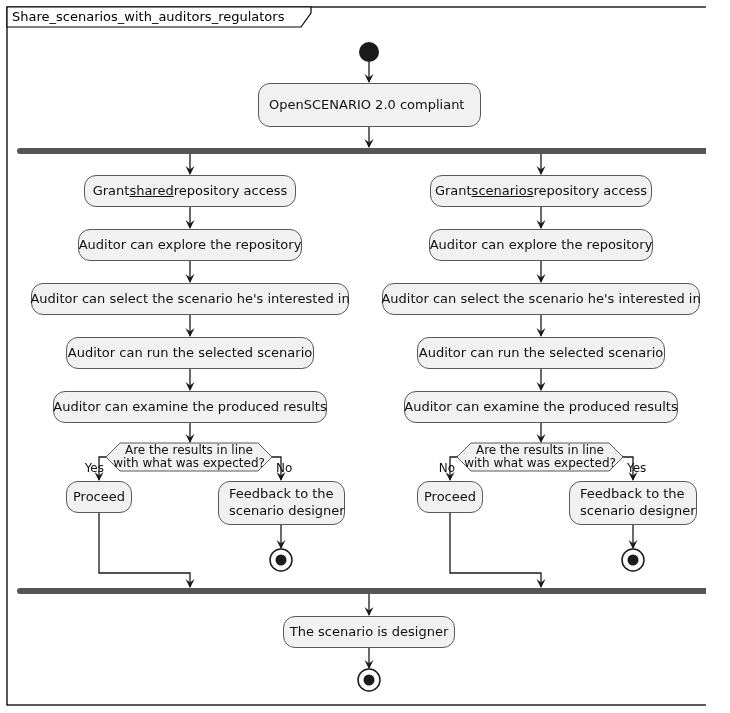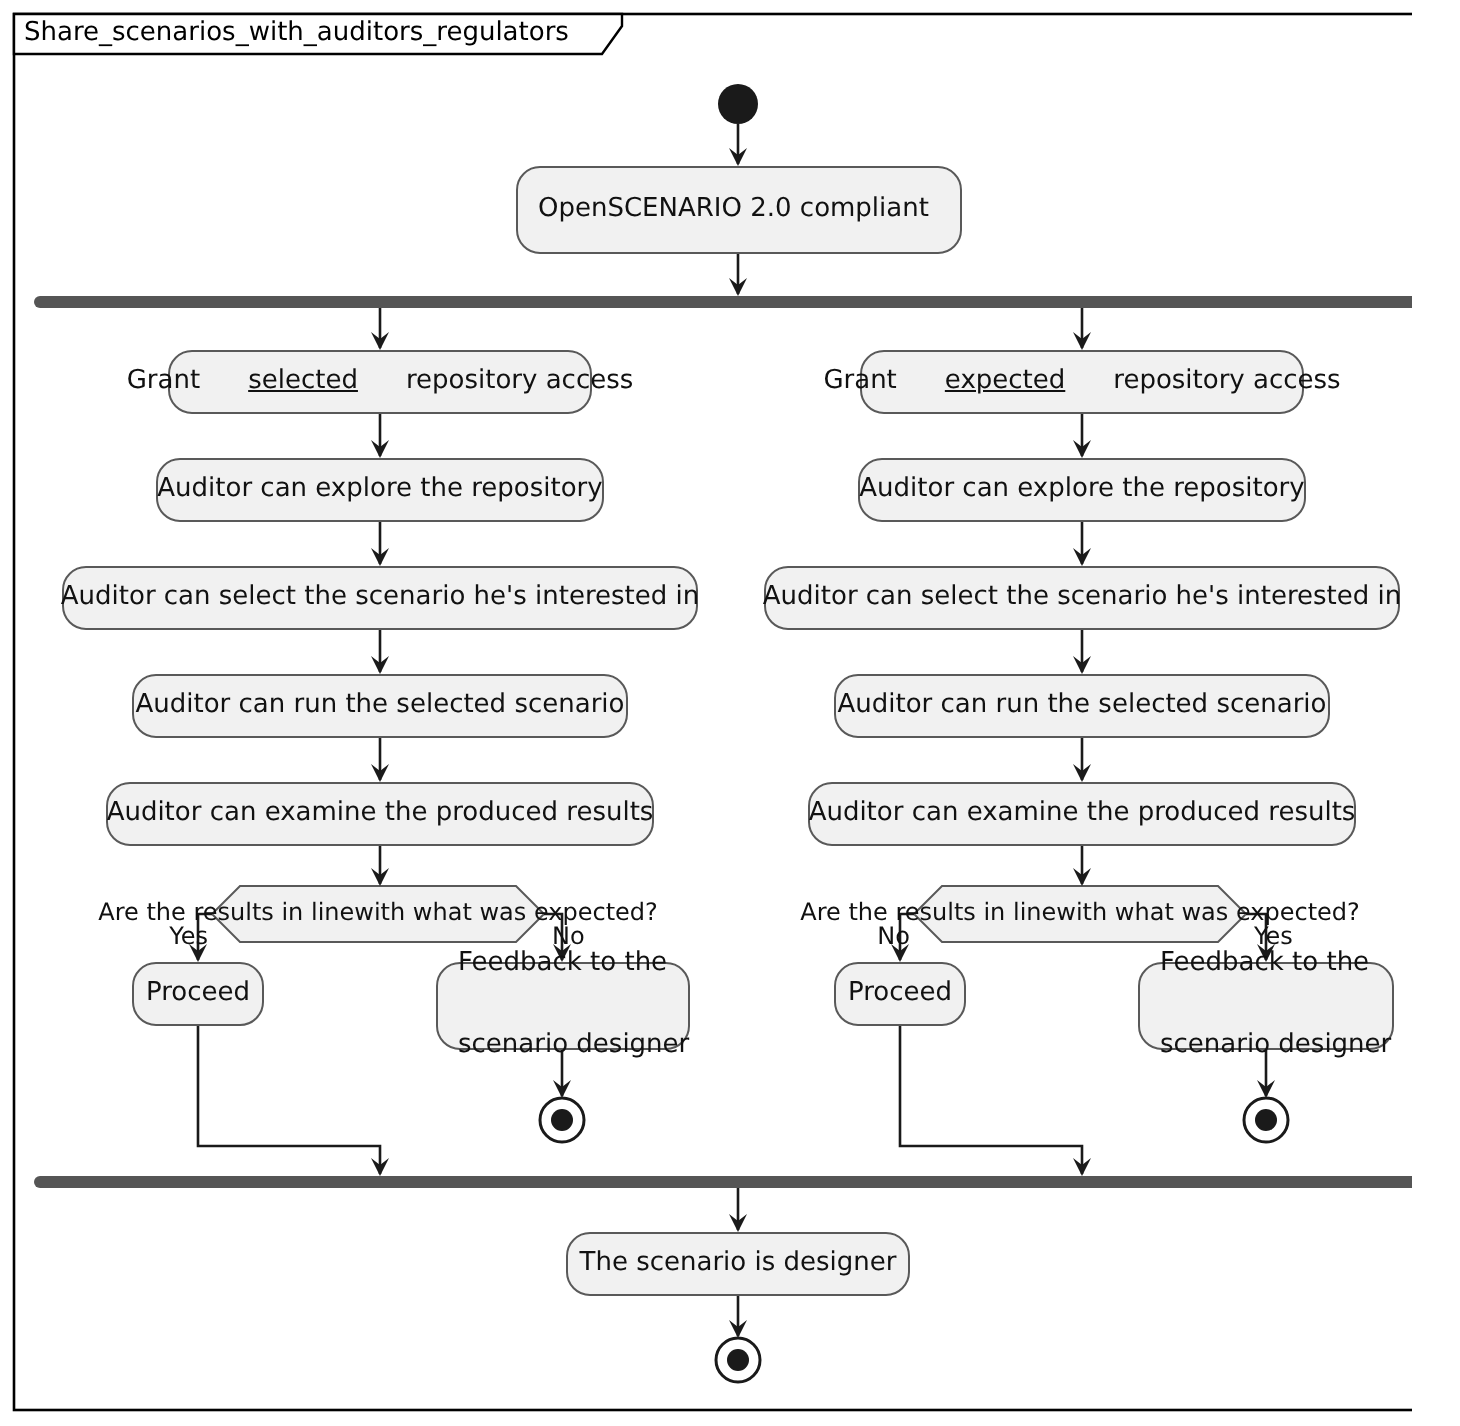--- a/index.html
+++ b/index.html
@@ -5,25 +5,25 @@
   html,body{margin:0;padding:0;background:#ffffff;}
   #canvas{
     position:relative;width:706px;height:713px;background:#ffffff;
     font-family:"DejaVu Sans","Liberation Sans",sans-serif;color:#111;
     overflow:hidden;
   }
   svg.layer{position:absolute;left:0;top:0;width:730px;height:713px;}
   .activity{
     position:absolute;background:#F1F1F1;border:1px solid #595959;border-radius:12px;
     display:flex;align-items:center;justify-content:center;
-    font-size:13px;line-height:1.3;color:#111;box-sizing:border-box;white-space:nowrap;gap:24px;
+    font-size:13px;line-height:1.3;color:#111;box-sizing:border-box;white-space:nowrap;
   }
   .activity.multi{flex-direction:column;align-items:flex-start;justify-content:center;padding-left:10px;}
   .dec-text{
-    position:absolute;display:flex;flex-direction:row;align-items:center;justify-content:center;
+    position:absolute;display:flex;flex-direction:column;align-items:center;justify-content:center;
     font-size:12px;line-height:13.5px;color:#111;white-space:nowrap;
   }
   .edge-label{position:absolute;font-size:12px;line-height:13px;color:#111;white-space:nowrap;margin-top:20px;}
   .frame-title{position:absolute;font-size:13px;color:#000;white-space:nowrap;}
 </style>
 </head>
 <body>
 
 <div id="canvas">
 
@@ -106,21 +106,21 @@
   </svg>
 
   <div class="frame-title" style="left:12px;top:9px;">Share_scenarios_with_auditors_regulators</div>
 
   <div class="activity multi" style="left:258px;top:83px;width:223px;height:44px;">
     <span>OpenSCENARIO 2.0 compliant</span>
   </div>
 
   <div class="activity" style="left:84px;top:175px;width:212px;height:32px;">
     <span>Grant </span>
-      <span style="text-decoration:underline;">selected</span>
+      <span style="text-decoration:underline;">shared</span>
       <span> repository access</span>
   </div>
   <div class="activity" style="left:78px;top:229px;width:224px;height:32px;">Auditor can explore the repository</div>
   <div class="activity" style="left:31px;top:283px;width:318px;height:32px;">Auditor can select the scenario he's interested in</div>
   <div class="activity" style="left:66px;top:337px;width:248px;height:32px;">Auditor can run the selected scenario</div>
   <div class="activity" style="left:53px;top:391px;width:274px;height:32px;">Auditor can examine the produced results</div>
 
   <div class="dec-text" style="left:106px;top:443px;width:166px;height:28px;">
     <span>Are the results in line</span>
     <span>with what was expected?</span>
@@ -129,21 +129,21 @@
   <div class="edge-label" style="left:276px;top:442px;">No</div>
 
   <div class="activity" style="left:66px;top:481px;width:66px;height:32px;">Proceed</div>
   <div class="activity multi" style="left:218px;top:481px;width:127px;height:44px;">
     <span>Feedback to the</span>
     <span>scenario designer</span>
   </div>
 
   <div class="activity" style="left:430px;top:175px;width:222px;height:32px;">
     <span>Grant </span>
-      <span style="text-decoration:underline;">expected</span>
+      <span style="text-decoration:underline;">scenarios</span>
       <span> repository access</span>
   </div>
   <div class="activity" style="left:429px;top:229px;width:224px;height:32px;">Auditor can explore the repository</div>
   <div class="activity" style="left:382px;top:283px;width:318px;height:32px;">Auditor can select the scenario he's interested in</div>
   <div class="activity" style="left:417px;top:337px;width:248px;height:32px;">Auditor can run the selected scenario</div>
   <div class="activity" style="left:404px;top:391px;width:274px;height:32px;">Auditor can examine the produced results</div>
 
   <div class="dec-text" style="left:457px;top:443px;width:166px;height:28px;">
     <span>Are the results in line</span>
     <span>with what was expected?</span>

